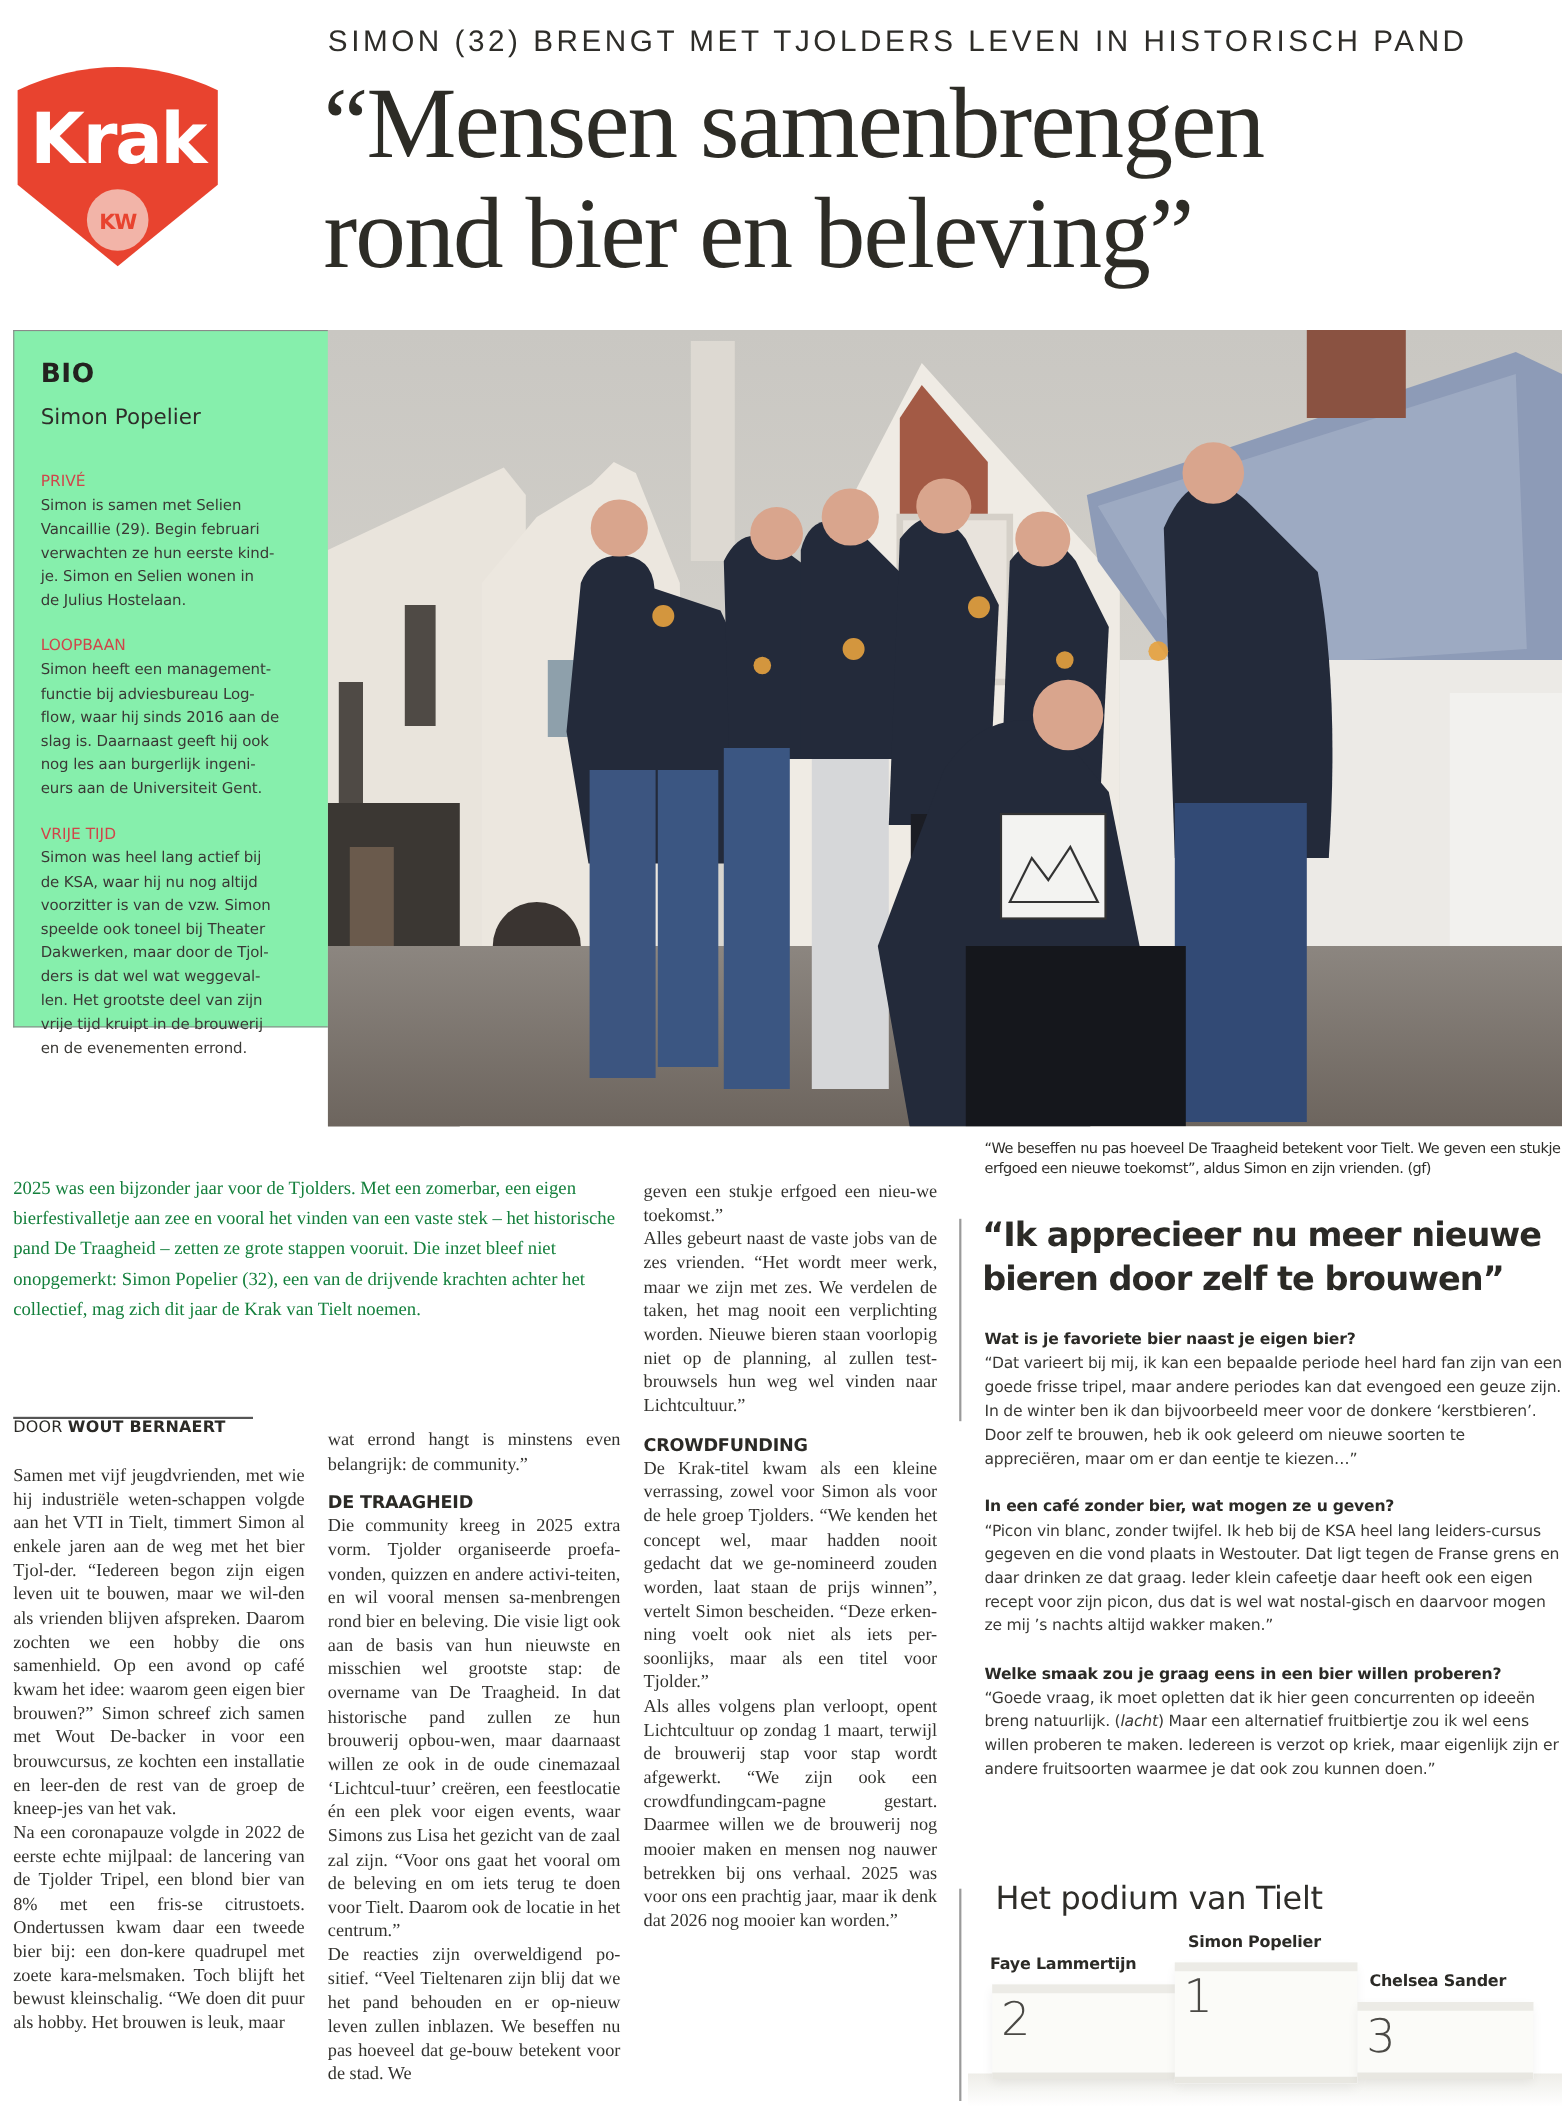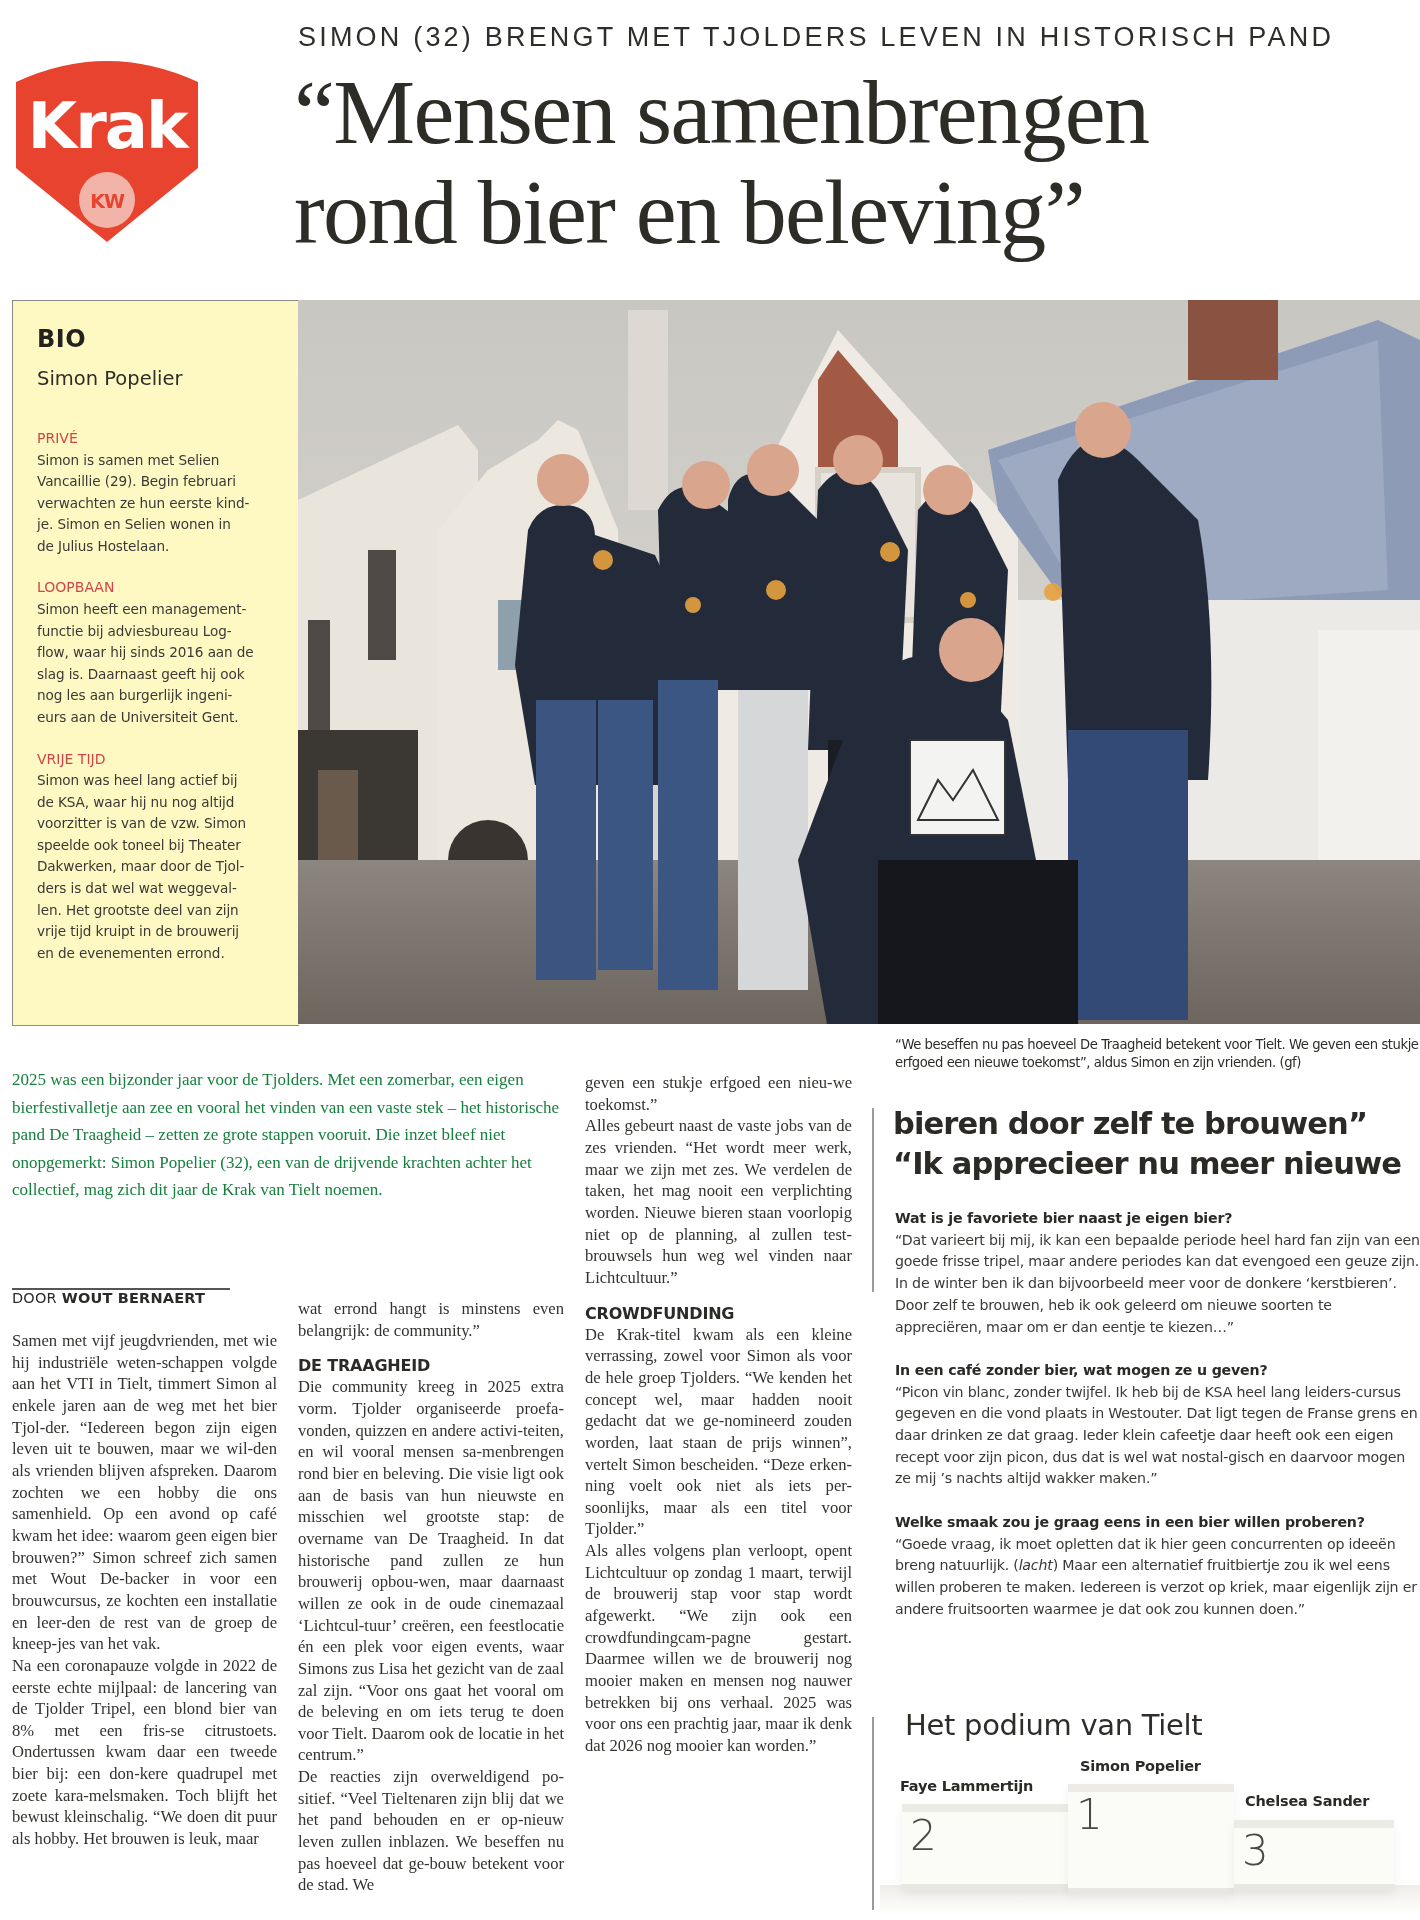--- a/index.html
+++ b/index.html
@@ -11,21 +11,21 @@
   
   .logo { left: 12px; top: 48px; width: 190px; height: 196px; }
   .logo svg { width: 100%; height: 100%; display: block; }
 
   
   .kicker { left: 298px; top: 22px; font-family: Liberation Sans, sans-serif; font-size: 27px; letter-spacing: 3.2px; color: #2e2d29; white-space: nowrap; font-weight: normal; }
   .headline { left: 294px; top: 62px; font-family: "Liberation Serif", serif; font-size: 92px; line-height: 100px; color: #2d2c26; letter-spacing: -1.6px; white-space: nowrap; }
   .headline div { display: block; }
 
   
-  .bio { left: 12px; top: 300px; width: 287px; height: 726px; border: 1.5px solid #8a8a8a; border-right: none; background: #fef9c3; padding: 18px 24px 0 24px; }
+  .bio { left: 12px; top: 300px; width: 287px; height: 634px; border: 1.5px solid #8a8a8a; border-right: none; background: #86efac; padding: 18px 24px 0 24px; }
   .bio-title { font-family: "DejaVu Sans", sans-serif; font-weight: bold; font-size: 24px; color: #23221f; letter-spacing: 0.5px; margin-top: 6px; }
   .bio-name { font-family: "DejaVu Sans", sans-serif; font-size: 19.5px; color: #2e2d29; margin-top: 14px; margin-bottom: 38px; }
   .bio-section { margin-bottom: 20px; }
   .bio-label { font-family: "DejaVu Sans", sans-serif; font-size: 14px; color: #d0454a; line-height: 21.5px; }
   .bio-text { font-family: "DejaVu Sans", sans-serif; font-size: 13.6px; color: #3a3935; line-height: 21.6px; letter-spacing: -0.1px; }
 
   
   .photo { left: 298px; top: 300px; width: 1122px; height: 724px; overflow: hidden; background: #c9c6c0; }
   .photo svg { width: 100%; height: 100%; display: block; }
 
@@ -231,22 +231,22 @@
 <div class="abs col col3">
   <p>geven een stukje erfgoed een nieu-we toekomst.”</p>
   <p>Alles gebeurt naast de vaste jobs van de zes vrienden. “Het wordt meer werk, maar we zijn met zes. We verdelen de taken, het mag nooit een verplichting worden. Nieuwe bieren staan voorlopig niet op de planning, al zullen test-brouwsels hun weg wel vinden naar Lichtcultuur.”</p>
   <h3>CROWDFUNDING</h3>
   <p>De Krak-titel kwam als een kleine verrassing, zowel voor Simon als voor de hele groep Tjolders. “We kenden het concept wel, maar hadden nooit gedacht dat we ge-nomineerd zouden worden, laat staan de prijs winnen”, vertelt Simon bescheiden. “Deze erken-ning voelt ook niet als iets per-soonlijks, maar als een titel voor Tjolder.”</p>
   <p>Als alles volgens plan verloopt, opent Lichtcultuur op zondag 1 maart, terwijl de brouwerij stap voor stap wordt afgewerkt. “We zijn ook een crowdfundingcam-pagne gestart. Daarmee willen we de brouwerij nog mooier maken en mensen nog nauwer betrekken bij ons verhaal. 2025 was voor ons een prachtig jaar, maar ik denk dat 2026 nog mooier kan worden.”</p>
 </div>
 
 <div class="abs vrule1"></div>
 <div class="abs qa-heading">
+  <div>“Ik apprecieer nu meer nieuwe</div>
   <div>bieren door zelf te brouwen”</div>
-  <div>“Ik apprecieer nu meer nieuwe</div>
 </div>
 <div class="abs qa">
   <div class="item">
     <div class="q">Wat is je favoriete bier naast je eigen bier?</div>
     <div>“Dat varieert bij mij, ik kan een bepaalde periode heel hard fan zijn van een goede frisse tripel, maar andere periodes kan dat evengoed een geuze zijn. In de winter ben ik dan bijvoorbeeld meer voor de donkere ‘kerstbieren’. Door zelf te brouwen, heb ik ook geleerd om nieuwe soorten te appreciëren, maar om er dan eentje te kiezen…”</div>
   </div>
   <div class="item">
     <div class="q">In een café zonder bier, wat mogen ze u geven?</div>
     <div>“Picon vin blanc, zonder twijfel. Ik heb bij de KSA heel lang leiders-cursus gegeven en die vond plaats in Westouter. Dat ligt tegen de Franse grens en daar drinken ze dat graag. Ieder klein cafeetje daar heeft ook een eigen recept voor zijn picon, dus dat is wel wat nostal-gisch en daarvoor mogen ze mij ’s nachts altijd wakker maken.”</div>
   </div>

